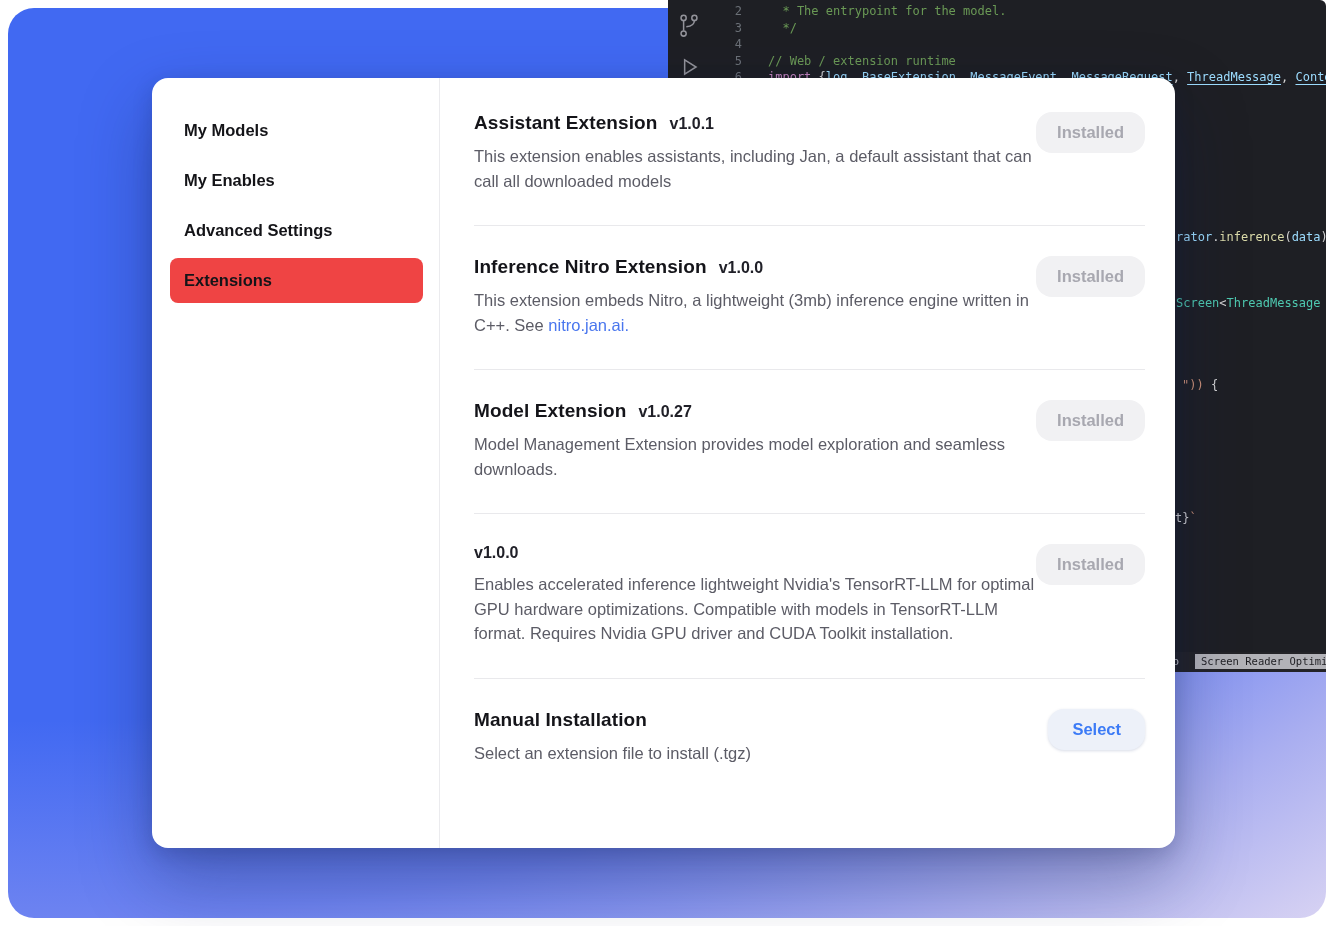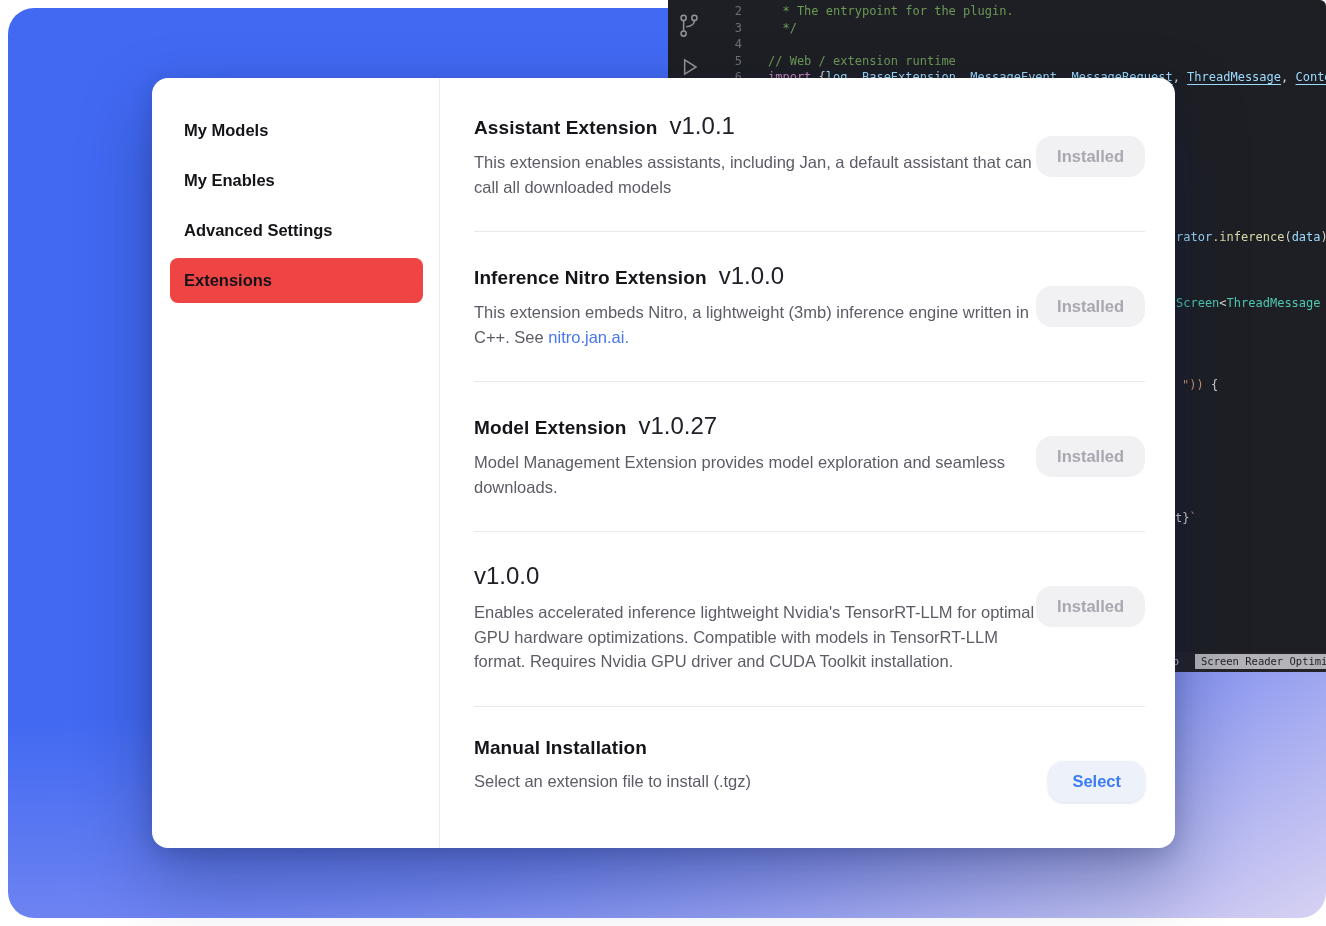--- a/index.html
+++ b/index.html
@@ -45,24 +45,24 @@
     font-size:16.5px;font-weight:700;color:#141418;cursor:pointer;white-space:nowrap;}
   .side-item.active{background:#ef4444;}
 
   .main{flex:1;min-width:0;padding:2px 30px 0 34px;box-sizing:border-box;}
   .row{display:flex;justify-content:space-between;align-items:flex-start;padding:30px 0 32px;border-bottom:1px solid #e9e9ec;}
   .row:first-child{padding-top:32px;}
   .row.last{border-bottom:none;padding-bottom:0;}
   .row-left{max-width:578px;}
   .row-title-line{display:flex;align-items:baseline;gap:12px;}
   .row-title{font-size:19px;font-weight:700;color:#141419;margin:0;letter-spacing:.1px;}
-  .row-version{font-size:24px;font-weight:400;color:#202028;}
+  .row-version{font-size:16px;font-weight:700;color:#202028;}
   .row-desc{margin:10px 0 0;font-size:16.5px;line-height:24.5px;color:#5c5c66;}
   .link{color:var(--link,#4976ee);cursor:pointer;text-decoration:none;}
-  .btn{border:none;border-radius:16px;height:41px;font-family:inherit;font-size:16.5px;cursor:pointer;flex:none;margin-top:24px;}
+  .btn{border:none;border-radius:16px;height:41px;font-family:inherit;font-size:16.5px;cursor:pointer;flex:none;}
   .btn-installed{background:#f1f1f3;color:#a8a8b0;font-weight:600;padding:0 21px;}
   .btn-select{background:#edf1f9;color:var(--select_button_text,#3c7bf6);font-weight:700;padding:0 24px;
     box-shadow:0 1px 3px rgba(40,60,120,.18);}
 </style>
 </head>
 <body>
 
 <div class="canvas">
 
   <div class="hero"></div>
@@ -80,21 +80,21 @@
       <span>
         <svg width="26" height="26" viewBox="0 0 24 24" fill="none" stroke="currentColor" stroke-width="1.4">
           <path d="M8 5.5 L18.5 12 L8 18.5 Z"></path>
         </svg>
       </span>
     </div>
 
     <div class="code">
       <div class="code-line">
         <span class="ln">2</span>
-        <span><span class="tok-comment">  * The entrypoint for the plugin.</span></span>
+        <span><span class="tok-comment">  * The entrypoint for the model.</span></span>
       </div>
       <div class="code-line">
         <span class="ln">3</span>
         <span><span class="tok-comment">  */</span></span>
       </div>
       <div class="code-line">
         <span class="ln">4</span>
         <span></span>
       </div>
       <div class="code-line">

